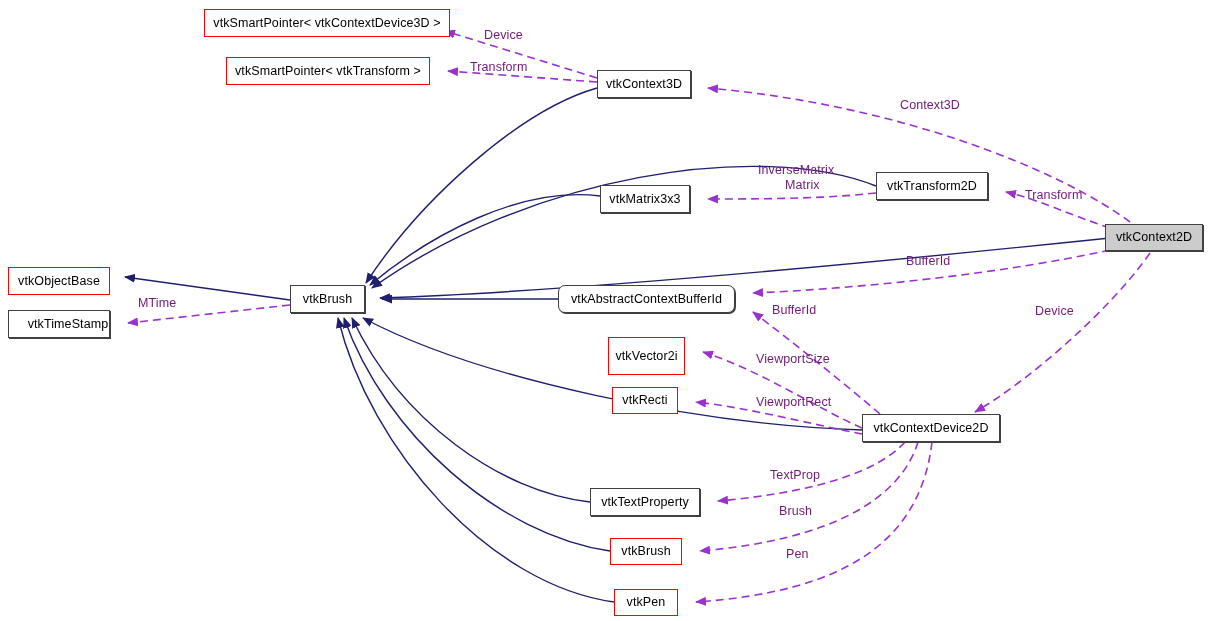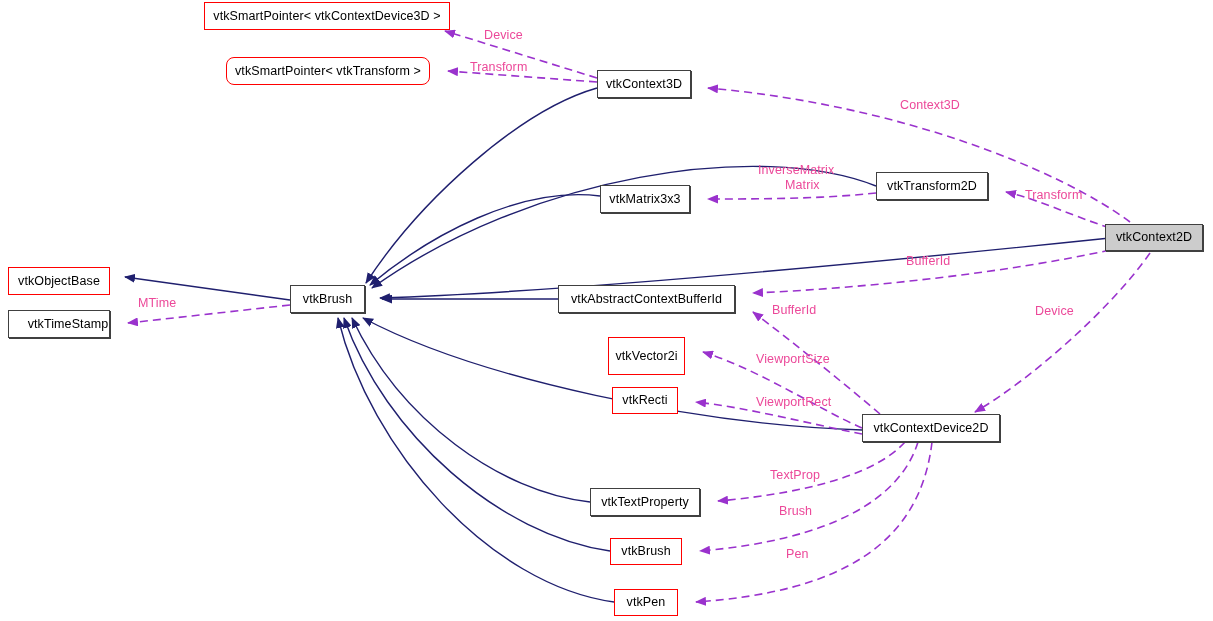--- a/index.html
+++ b/index.html
@@ -49,21 +49,21 @@
     box-shadow: 1px 1px 0 0 #404040;
   }
   .node.red {
     border: 1px solid #ff0000;
     background: #ffffff;
   }
   .edge-label {
     position: absolute;
     font-size: 12.5px;
     line-height: 13px;
-    color: #ec4899;
+    color: #701a75;
     white-space: nowrap;
     background: transparent;
     letter-spacing: 0.1px;
   }
 </style>
 </head>
 <body>
 
 <div id="diagram-root">
 
@@ -125,25 +125,25 @@
       <path d="M 862 434 C 810 424, 750 408, 696 402" marker-end="url(#arrow-usage)"></path>
 
       <path d="M 905 442 C 880 470, 820 492, 718 501" marker-end="url(#arrow-usage)"></path>
 
       <path d="M 918 442 C 900 500, 830 540, 700 551" marker-end="url(#arrow-usage)"></path>
 
       <path d="M 932 442 C 920 545, 840 592, 696 602" marker-end="url(#arrow-usage)"></path>
     </g>
   </svg>
 
-  <div class="node red" style="left:204px; top:2px; width:246px; height:28px;">
+  <div class="node red" style="left:204px; top:9px; width:246px; height:28px;">
     <span>vtkSmartPointer&lt; vtkContextDevice3D &gt;</span>
   </div>
 
-  <div class="node red" style="left:226px; top:57px; width:204px; height:28px;border-radius:8px;">
+  <div class="node red" style="left:226px; top:57px; width:204px; height:28px;">
     <span>vtkSmartPointer&lt; vtkTransform &gt;</span>
   </div>
 
   <div class="node plain" style="left:597px; top:70px; width:94px; height:28px;">
     <span>vtkContext3D</span>
   </div>
 
   <div class="node plain" style="left:876px; top:172px; width:112px; height:28px;">
     <span>vtkTransform2D</span>
   </div>
@@ -157,21 +157,21 @@
   </div>
 
   <div class="node red" style="left:8px; top:260px; width:102px; height:28px;margin-top:7px;">
     <span>vtkObjectBase</span>
   </div>
 
   <div class="node plain" style="left:290px; top:285px; width:75px; height:28px;">
     <span>vtkBrush</span>
   </div>
 
-  <div class="node plain" style="left:558px; top:285px; width:177px; height:28px;">
+  <div class="node plain" style="left:558px; top:285px; width:177px; height:28px;border-radius:7px;">
     <span>vtkAbstractContextBufferId</span>
   </div>
 
   <div class="node plain" style="left:8px; top:310px; width:102px; height:28px;padding-left:18px;">
     <span>vtkTimeStamp</span>
   </div>
 
   <div class="node red" style="left:608px; top:337px; width:77px; height:38px;">
     <span>vtkVector2i</span>
   </div>

